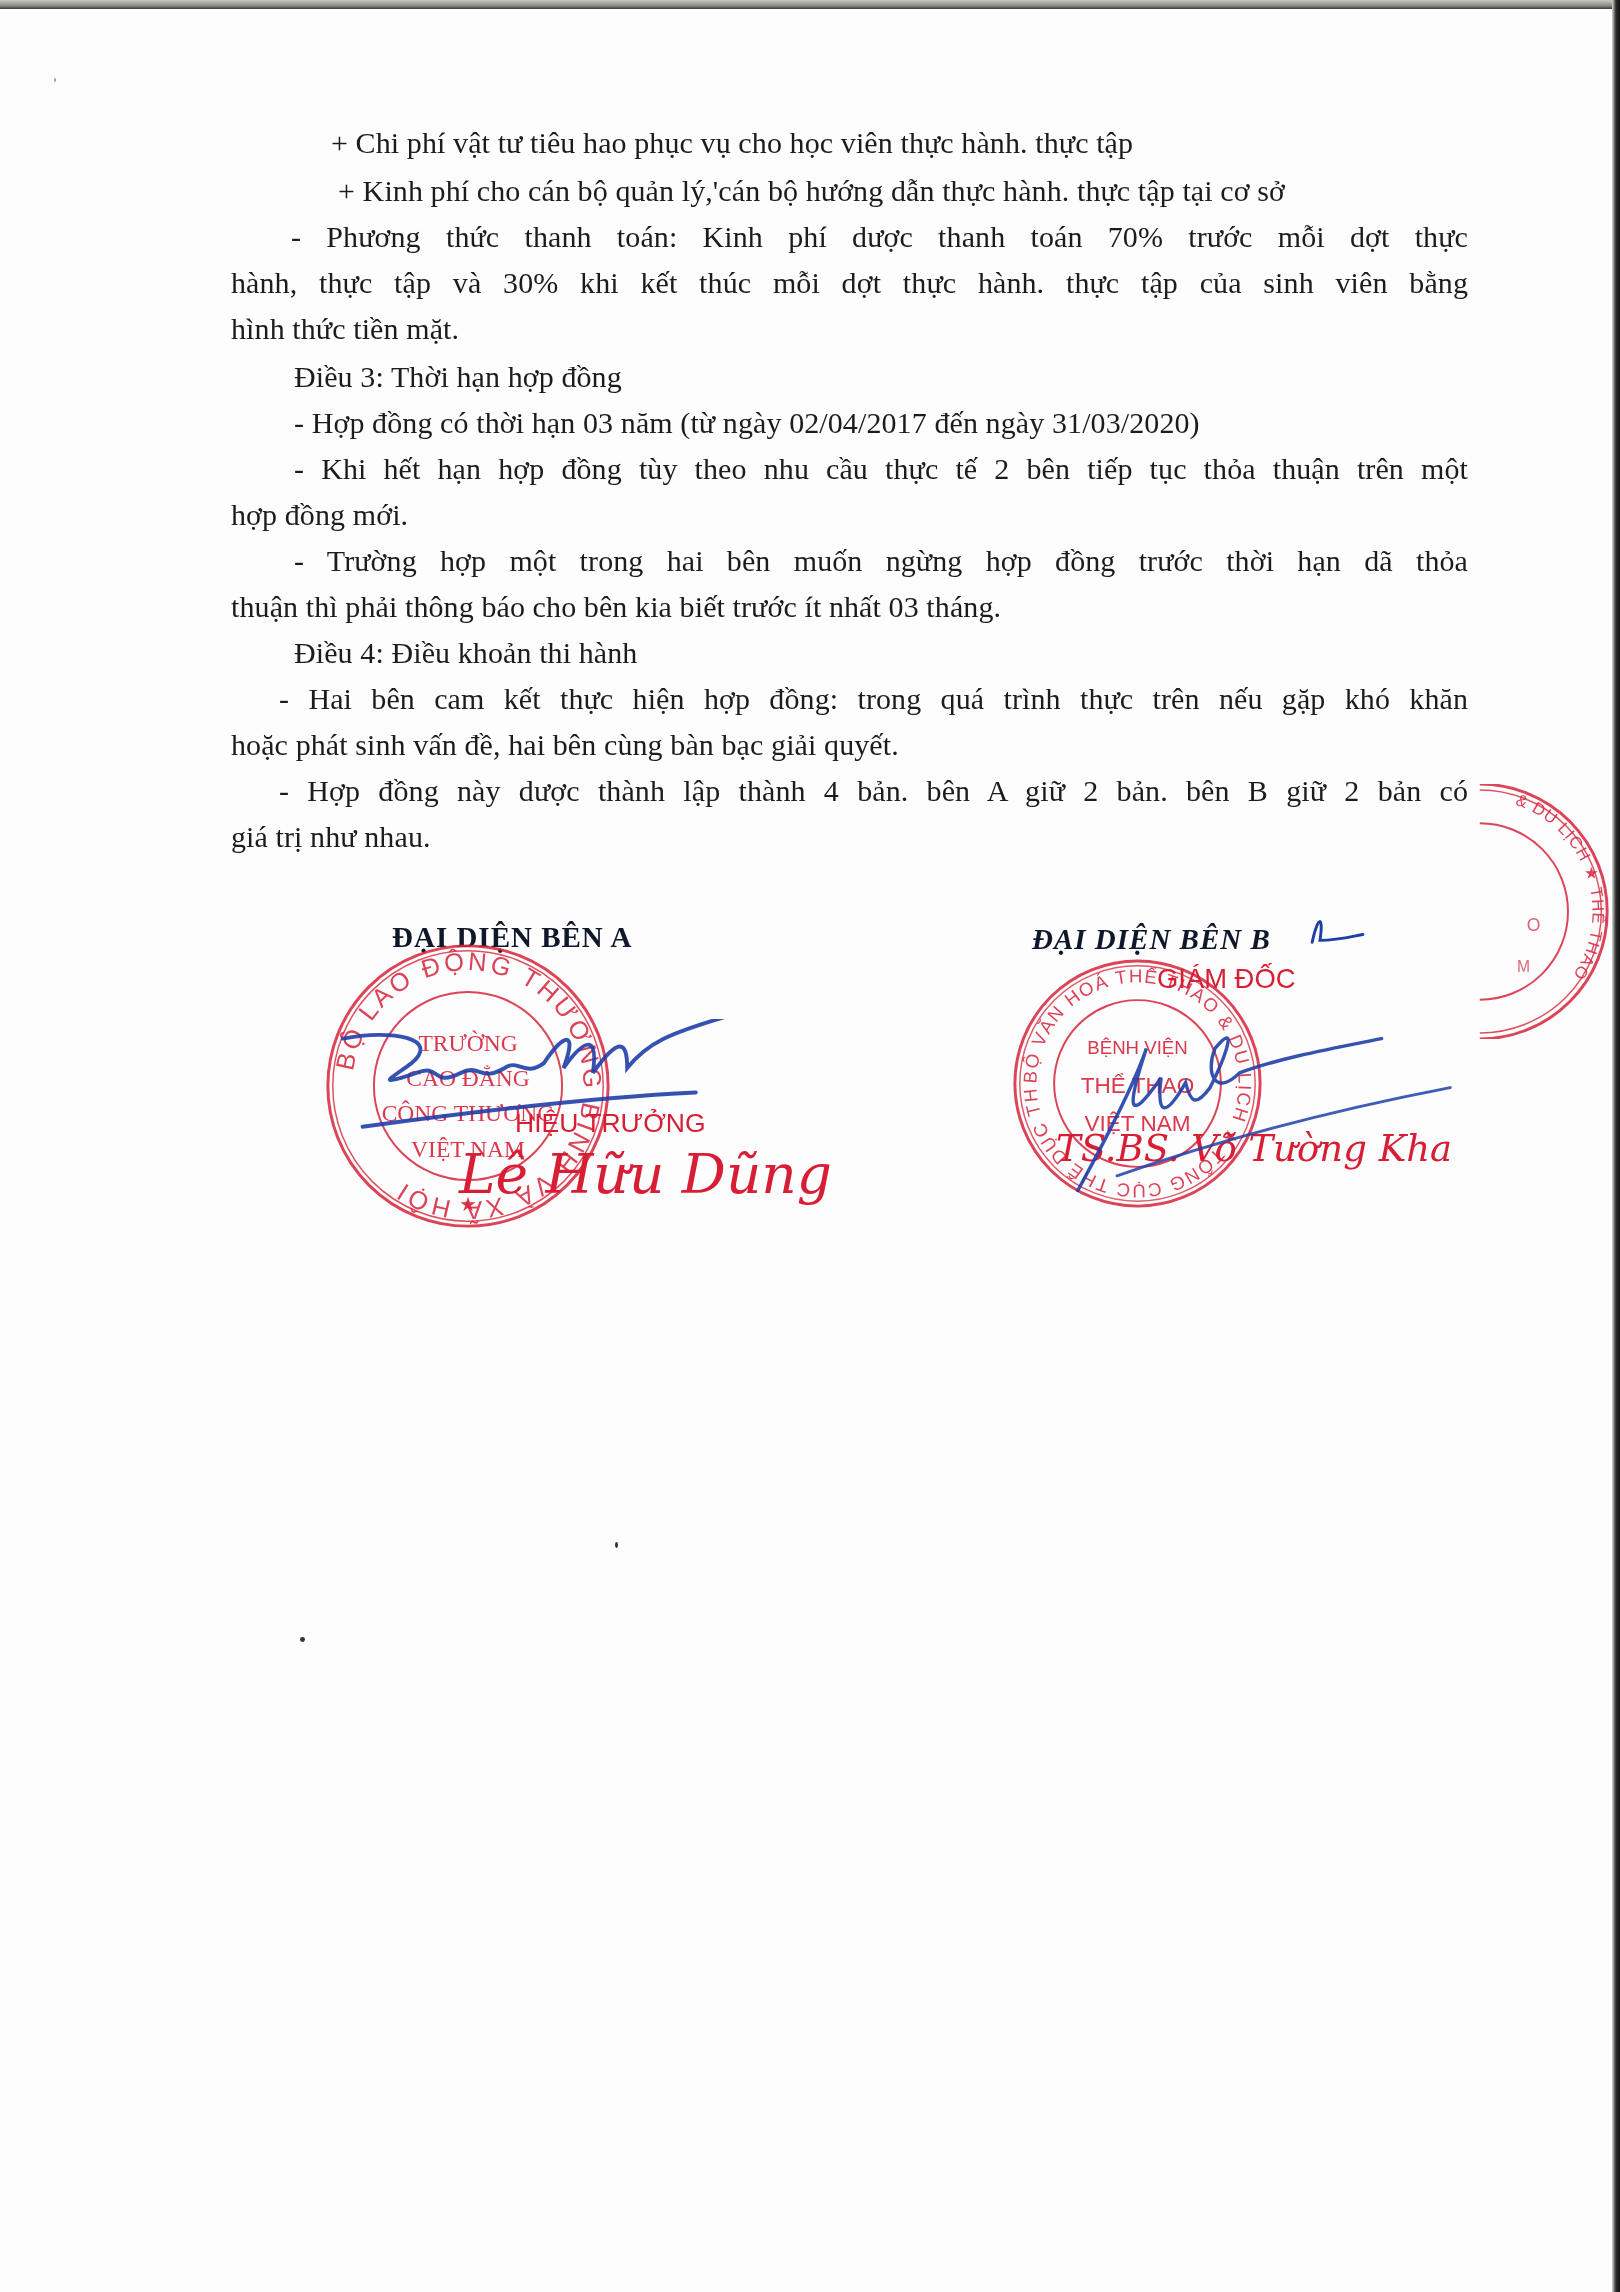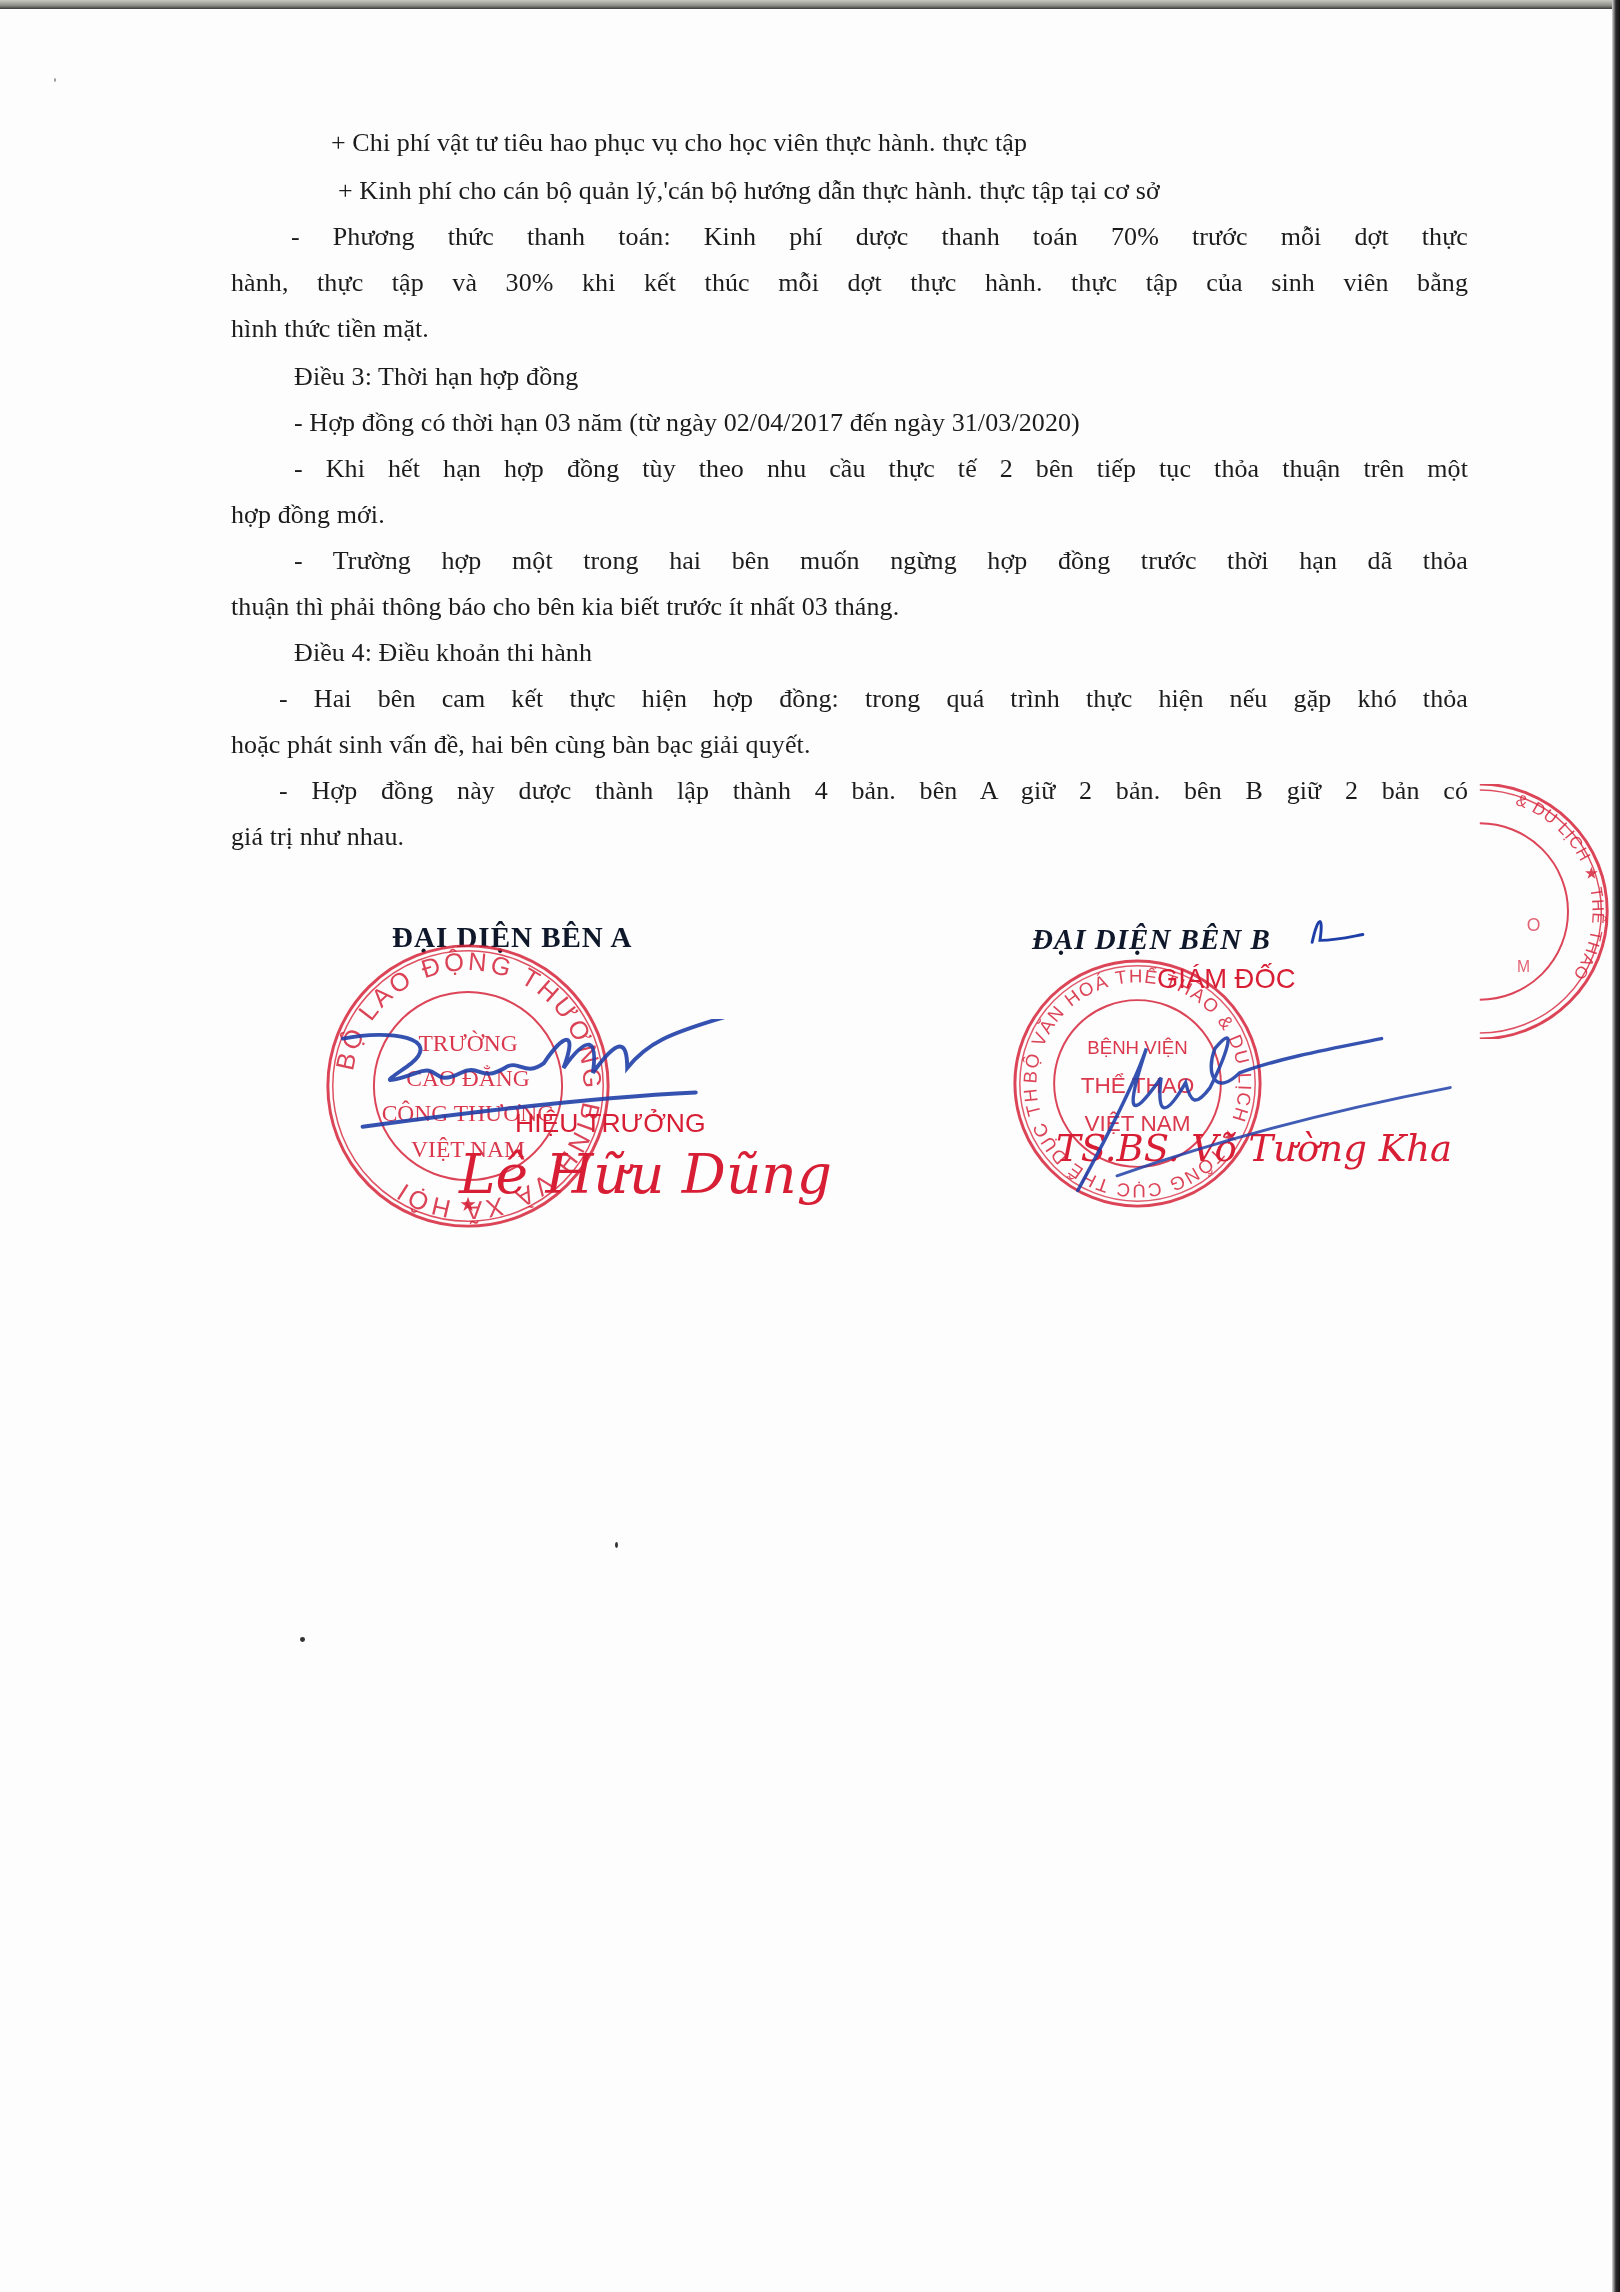--- a/index.html
+++ b/index.html
@@ -12,21 +12,21 @@
   .top-band {
     position: absolute; left: 0; top: 0; width: 1620px; height: 8.8px;
     background: linear-gradient(to bottom, #c9c9c2 0%, #8f8f8a 60%, #3a3a3a 100%);
   }
   .right-edge {
     position: absolute; right: 0; top: 0; width: 7.8px; height: 2293px;
     background: linear-gradient(to right, #d8d8d8, #2a2a2a 50%, #111);
   }
   .line {
     position: absolute; white-space: nowrap;
-    font-size: 26px; line-height: 39px; letter-spacing: 0.1px;
+    font-size: 30px; line-height: 39px; letter-spacing: 0.1px;
     transform-origin: left center;
   }
   .just { display: block; text-align: justify; text-align-last: justify; }
   .bold { font-weight: normal; }
   .speck { position: absolute; background: #333; border-radius: 50%; }
 
   .sig-title {
     position: absolute; font-size: 29px; font-weight: bold; letter-spacing: 1px; color: #0f172a;
   }
   .seal-wrap { position: absolute; }
@@ -63,21 +63,21 @@
     <span class="just">- Khi hết hạn hợp đồng tùy theo nhu cầu thực tế 2 bên tiếp tục thỏa thuận trên một</span>
   </div>
 <div class="line" style="left:231px; top:495px;font-family:Liberation Serif, serif;">hợp đồng mới.</div>
 <div class="line" style="left:294px; top:541px; width:1174px;">
     <span class="just">- Trường hợp một trong hai bên muốn ngừng hợp đồng trước thời hạn dã thỏa</span>
   </div>
 <div class="line" style="left:231px; top:587px;">thuận thì phải thông báo cho bên kia biết trước ít nhất 03 tháng.</div>
 
 <div class="line bold" style="left:294px; top:633px;text-align:right;">Điều 4: Điều khoản thi hành</div>
 <div class="line" style="left:279px; top:679px; width:1189px;">
-    <span class="just">- Hai bên cam kết thực hiện hợp đồng: trong quá trình thực hiện nếu gặp khó thỏa</span>
+    <span class="just">- Hai bên cam kết thực hiện hợp đồng: trong quá trình thực trên nếu gặp khó khăn</span>
   </div>
 <div class="line" style="left:231px; top:725px;">hoặc phát sinh vấn đề, hai bên cùng bàn bạc giải quyết.</div>
 <div class="line" style="left:279px; top:771px; width:1189px;">
     <span class="just">- Hợp đồng này dược thành lập thành 4 bản. bên A giữ 2 bản. bên B giữ 2 bản có</span>
   </div>
 <div class="line" style="left:231px; top:817px;">giá trị như nhau.</div>
 
 <div class="sig-title" style="left:392px; top:921px;">ĐẠI DIỆN BÊN A</div>
 
 <div class="seal-wrap" style="left:321px; top:939px; width:294px; height:294px;">

